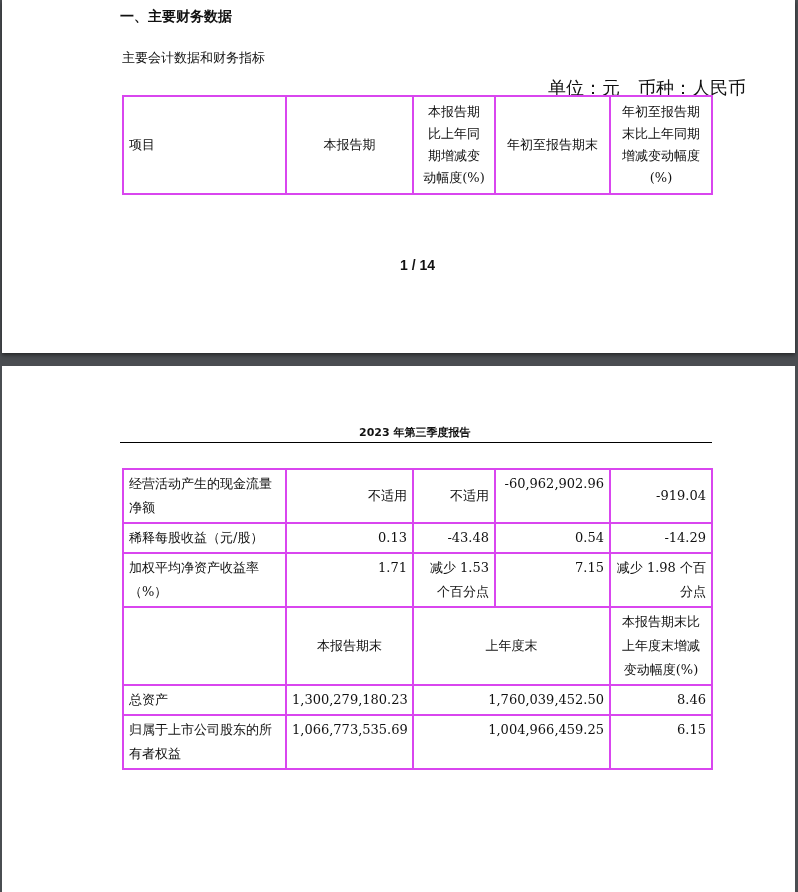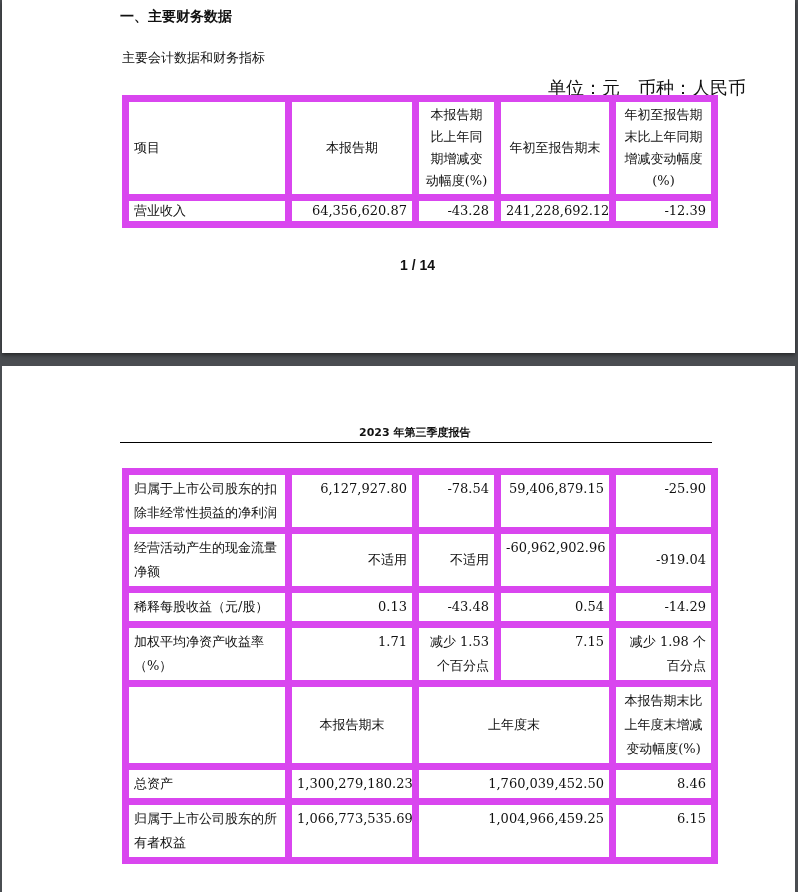--- a/index.html
+++ b/index.html
@@ -15,21 +15,21 @@
   #page1 { top:0; height:353px; box-shadow:0 2px 4px rgba(0,0,0,0.5); }
   #page2 { top:366px; height:540px; }
   .abs { position:absolute; white-space:nowrap; }
   .h1 { font-size:14px; font-weight:bold; font-family:"DejaVu Sans", sans-serif; }
   .sub { font-size:13px; }
   .unit { font-size:18px; }
   .pnum { font-size:14px; font-weight:bold; font-family:"Liberation Sans", sans-serif; }
   .rtitle { font-size:11px; font-weight:bold; font-family:"DejaVu Sans", sans-serif; }
   .rule { position:absolute; height:0; border-top:1.5px solid #000; }
   table { position:absolute; border-collapse:collapse; table-layout:fixed; font-size:13px; }
-  td { border:7px solid #d946ef; padding:2px 5px; line-height:24px; vertical-align:top; }
+  td { border:2px solid #d946ef; padding:2px 5px; line-height:24px; vertical-align:top; }
   td.num { text-align:right; }
   td.c { text-align:center; vertical-align:middle; }
   td.l { text-align:left; }
   td.mid { vertical-align:middle; }
 </style>
 </head>
 <body>
 
 <div class="page" id="page1">
   <div class="abs h1" style="left:118px; top:8px;">一、主要财务数据</div>
@@ -55,53 +55,39 @@
         <div>动幅度(%)</div>
       </td>
       <td class="c">年初至报告期末</td>
       <td class="c" style="line-height:22px;">
         <div>年初至报告期</div>
         <div>末比上年同期</div>
         <div>增减变动幅度</div>
         <div>(%)</div>
       </td>
     </tr>
-    <tr>
-      <td class="l" style="line-height:16px;">营业收入</td>
-      <td class="num" style="line-height:16px;">64,356,620.87</td>
-      <td class="num" style="line-height:16px;">-43.28</td>
-      <td class="num" style="line-height:16px;">241,228,692.12</td>
-      <td class="num" style="line-height:16px;">-12.39</td>
-    </tr>
   </tbody>
     </table>
 
   <div class="abs pnum" style="left:398px; top:257px;">1 / 14</div>
 </div>
 
 <div class="page" id="page2">
   <div class="abs rtitle" style="left:357px; top:59px;">2023 年第三季度报告</div>
   <div class="rule" style="left:118px; width:592px; top:76px;"></div>
 
   <table style="left:120px; top:102px; width:589px;">
     <colgroup>
         <col style="width:163px">
         <col style="width:127px">
         <col style="width:82px">
         <col style="width:115px">
         <col style="width:102px">
       </colgroup>
     <tbody>
-    <tr>
-      <td class="l">归属于上市公司股东的扣除非经常性损益的净利润</td>
-      <td class="num">6,127,927.80</td>
-      <td class="num">-78.54</td>
-      <td class="num">59,406,879.15</td>
-      <td class="num">-25.90</td>
-    </tr>
     <tr>
       <td class="l">经营活动产生的现金流量净额</td>
       <td class="num mid">不适用</td>
       <td class="num mid">不适用</td>
       <td class="num">-60,962,902.96</td>
       <td class="num mid">-919.04</td>
     </tr>
     <tr>
       <td class="l">稀释每股收益（元/股）</td>
       <td class="num">0.13</td>

